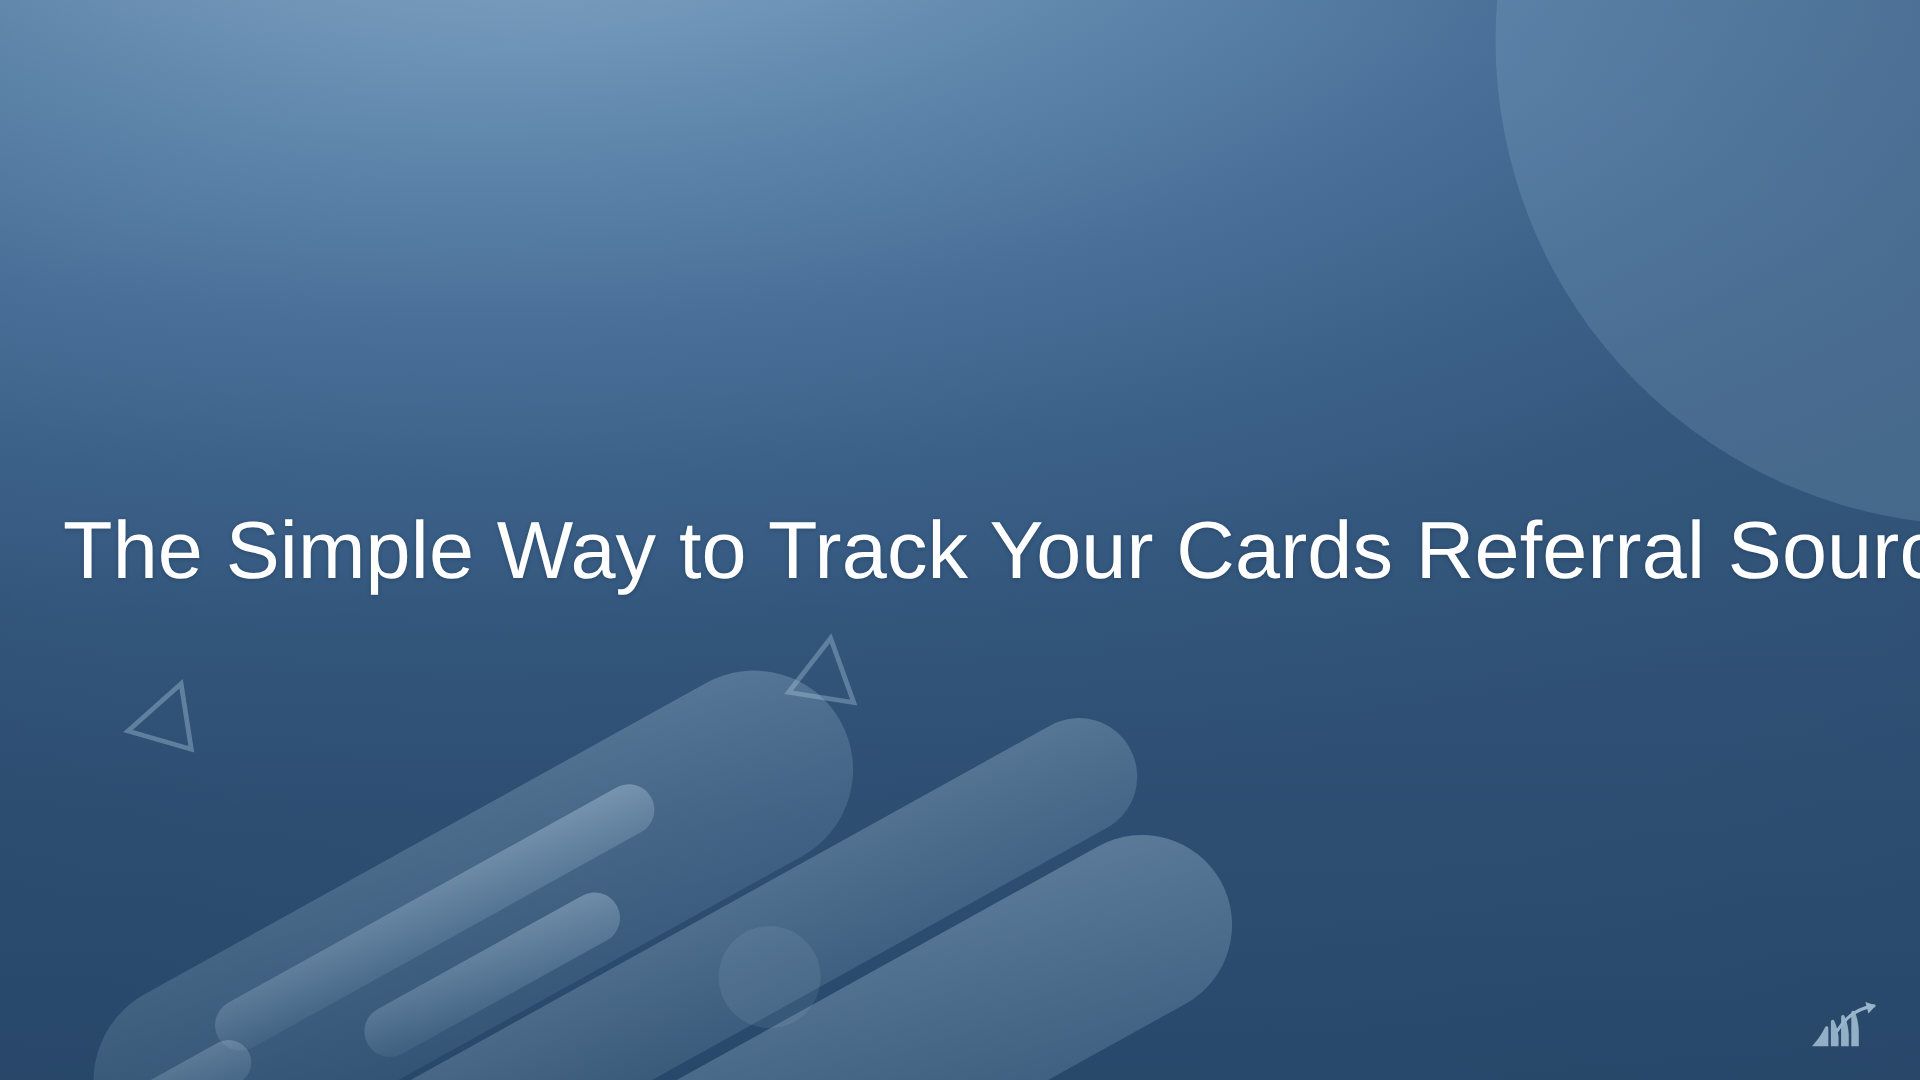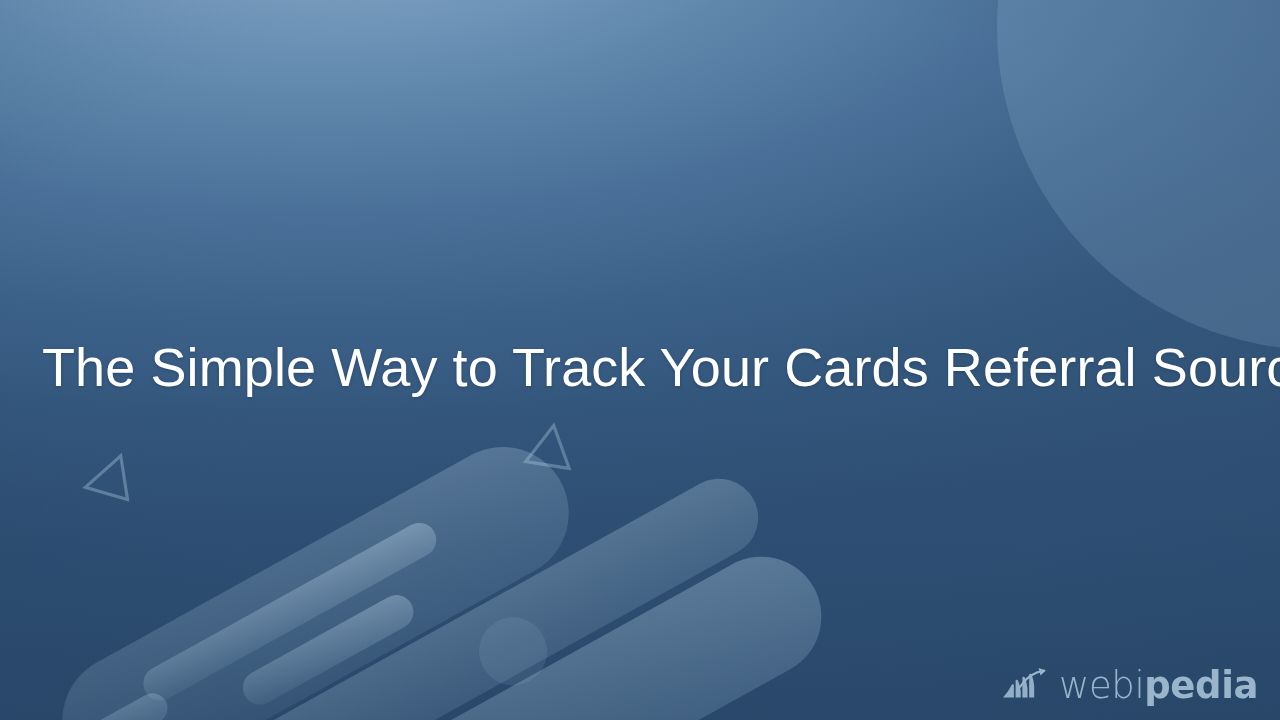--- a/index.html
+++ b/index.html
@@ -184,18 +184,15 @@
         <path d="M14.6 31.5 L 14.6 15.1 C 14.6 13.6 16.3 13.3 16.9 14.6
                  C 18.4 17.9 19.3 21.4 19.7 25.2 L 19.7 31.5 Z" opacity="0.95"></path>
         <path d="M21.4 31.5 L 21.4 12.0 C 21.4 10.4 23.2 10.2 23.8 11.6
                  C 25.3 15.1 26.2 19.0 26.5 23.2 L 26.5 31.5 Z" opacity="0.95"></path>
         <path d="M28.2 31.5 L 28.2 9.1 C 28.2 7.5 30.0 7.3 30.6 8.7
                  C 32.2 12.5 33.0 16.7 33.2 21.3 L 33.2 31.5 Z" opacity="0.95"></path>
       </g>
       <path d="M19.0 21.0 C 24.5 12.0 32.5 6.2 43.2 4.6" fill="none" stroke="#a9c4d9" stroke-width="2.1" stroke-linecap="round"></path>
       <path d="M37.6 2.0 L 44.6 4.4 L 39.6 9.6 Z" fill="#a9c4d9"></path>
     </svg>
-    <div class="logo-text">
-      <span class="lt-light">webi</span><span class="lt-bold">pedia</span>
-    </div>
   </div>
 
 </div>
 
 </body></html>

